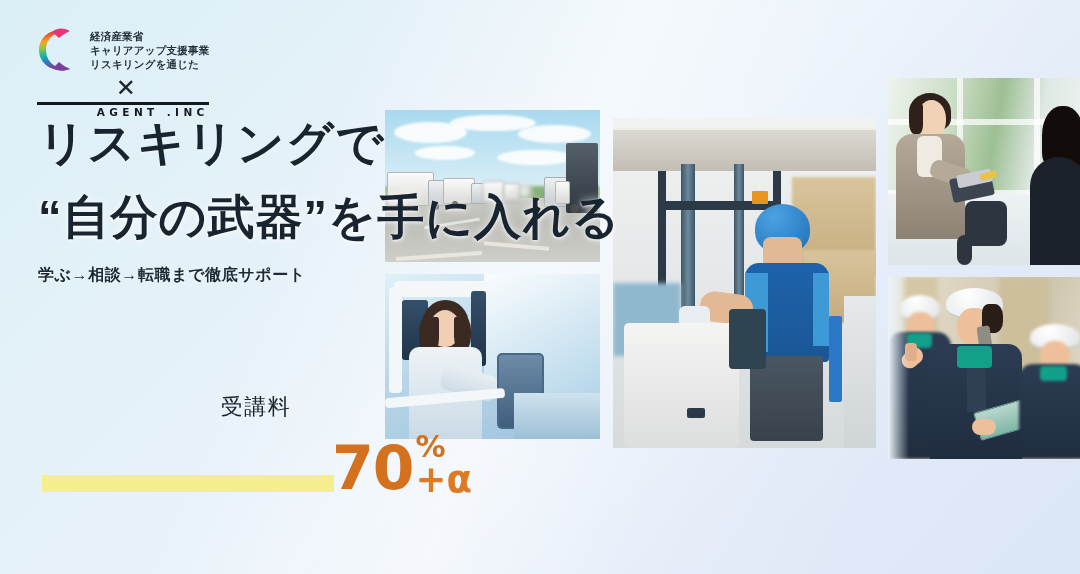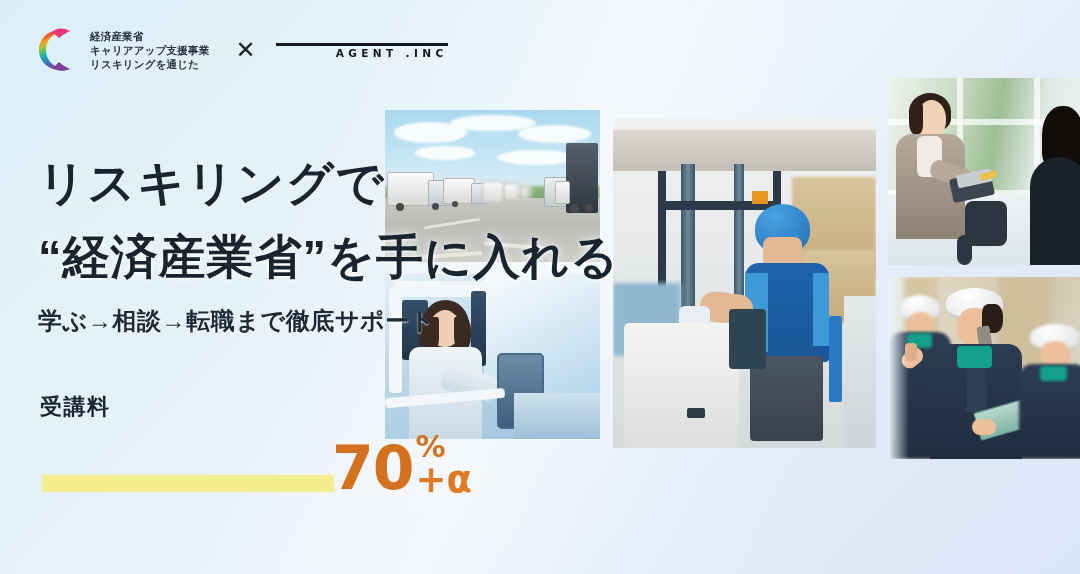--- a/index.html
+++ b/index.html
@@ -22,21 +22,21 @@
     content:"";
     position:absolute; left:-10%; top:-20%;
     width:130%; height:150%;
     background:linear-gradient(112deg,rgba(255,255,255,0) 30%,rgba(255,255,255,.55) 46%,rgba(255,255,255,.15) 58%,rgba(255,255,255,0) 70%);
     pointer-events:none;
   }
 
   
   .logo-row{
     position:absolute; left:36px; top:24px;
-    display:flex; align-items:center; gap:0; z-index:40;
+    display:flex; align-items:center; gap:0; z-index:40;flex-direction:column;
   }
   .meti-logo{ display:flex; align-items:center; gap:8px; }
   .meti-mark{ width:46px; height:52px; flex:none; }
   .meti-text{
     font-size:10.5px; line-height:1.34; font-weight:bold;
     color:#23303a; white-space:nowrap; letter-spacing:.2px;
   }
   .cross-mark{
     margin:0 20px 0 26px;
     font-size:24px; font-weight:bold; color:#1d242b; line-height:1;
@@ -49,43 +49,43 @@
     color:#15191d; line-height:1; font-family:"DejaVu Sans",sans-serif;
   }
   .ea-rule{ height:3px; background:#15191d; margin:2px 0 2px 0; }
   .ea-sub{
     font-size:10.5px; font-weight:bold; letter-spacing:4.4px;
     color:#15191d; text-align:right; line-height:1;
     font-family:"DejaVu Sans",sans-serif;
   }
 
   
-  .copy{ position:absolute; left:38px; top:118px; z-index:30;margin-top:40px; }
+  .copy{ position:absolute; left:38px; top:118px; z-index:30; }
   .headline1{
     font-size:47px; font-weight:bold; color:#18242f;
     letter-spacing:1.5px; line-height:1.06; white-space:nowrap;
     text-shadow:0 1px 2px rgba(255,255,255,.75);
   }
   .headline2{
     margin-top:24px;
     font-size:47px; font-weight:bold; color:#18242f;
     letter-spacing:1px; line-height:1.06; white-space:nowrap;
     text-shadow:0 1px 3px rgba(255,255,255,.9),0 0 8px rgba(255,255,255,.7);
   }
   .subcopy{
     margin-top:23px;
-    font-size:24px; font-weight:bold; color:#1b2a36;
+    font-size:16px; font-weight:bold; color:#1b2a36;
     letter-spacing:.6px; white-space:nowrap;
     text-shadow:0 1px 2px rgba(255,255,255,.85);
   }
 
   
   .price{ position:absolute; left:40px; top:392px; z-index:30; }
   .price-label{
-    font-size:22px; font-weight:bold; color:#18242f; letter-spacing:1.5px;
+    font-size:22px; font-weight:normal; color:#18242f; letter-spacing:1.5px;text-align:center;
   }
   .price-main{
     position:relative; display:flex; align-items:flex-end; margin-top:2px;
     height:72px;
   }
   .hl-bar{
     position:absolute; left:2px; bottom:4px; width:292px; height:17px;
     background:#f4ee8e; z-index:1;
   }
   .price-main > *{ position:relative; z-index:2; }
@@ -378,21 +378,21 @@
       <div class="hardhat soft" style="left:74%;top:26%;width:26%;height:14%"></div>
       <div class="face soft" style="left:79%;top:35%;width:16%;height:16%"></div>
       <div class="uniform soft" style="left:68%;top:48%;width:36%;height:52%"></div>
       <div class="collar-green soft" style="left:79%;top:49%;width:14%;height:8%"></div>
       <div class="blur-left"></div>
     </div>
   </div>
 
   <div class="copy">
     <div class="headline1">リスキリングで</div>
-    <div class="headline2">“経済産業省”を手に入れる</div>
+    <div class="headline2">“自分の武器”を手に入れる</div>
     <div class="subcopy">学ぶ→相談→転職まで徹底サポート</div>
   </div>
 
   <div class="price">
     <div class="price-label">受講料</div>
     <div class="price-main">
       <div class="hl-bar"></div>
       <div class="num70">70</div>
       <div class="pct-alpha">
         <div class="pct">%</div>

